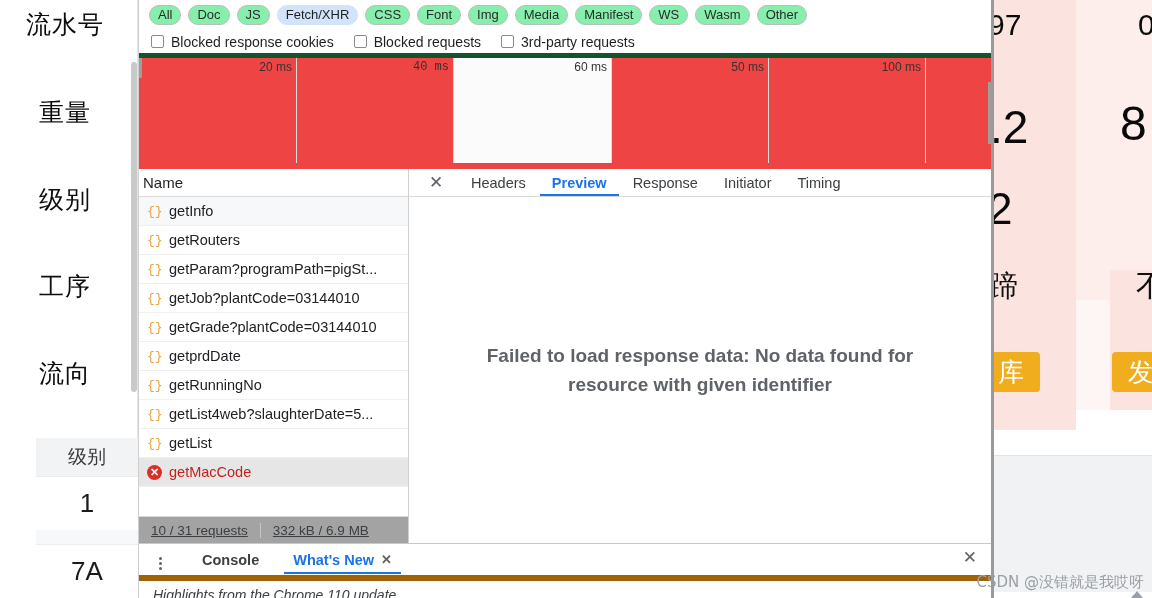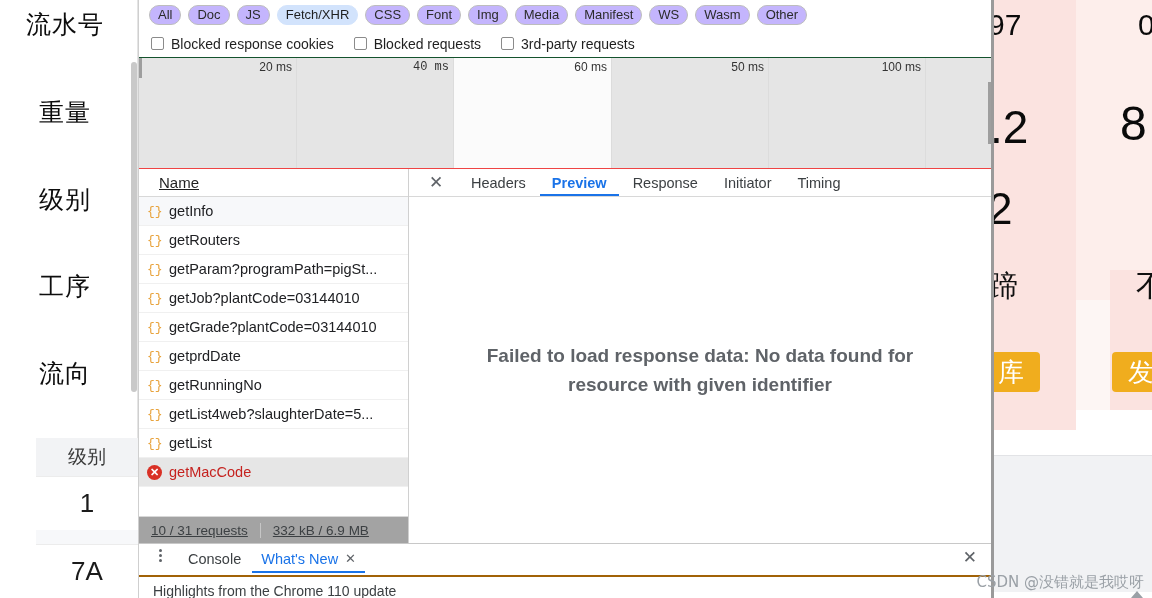--- a/index.html
+++ b/index.html
@@ -92,45 +92,45 @@
   }
 
   
   .filter-bar {
     height: 30px; display: flex; align-items: center; gap: 7px;
     padding: 0 10px; background: #ffffff; flex: none;
   }
   .chip {
     height: 20px; padding: 0 8px;
     border: 1px solid #bdbdbd; border-radius: 10px;
-    background: #c4b5fd; color: #2b2b2b;
+    background: #86efac; color: #2b2b2b;
     font-size: 13px; line-height: 18px;
     display: flex; align-items: center; justify-content: center;
     white-space: nowrap; cursor: default;
   }
   .chip.active {
     background: #d2e3fc; border-color: #d2e3fc; color: #1f1f1f;
   }
 
   
   .check-bar {
     height: 28px; display: flex; align-items: center; gap: 20px;
     padding: 0 12px; flex: none;
-    border-bottom: 1px solid #14532d;
+    border-bottom: 5px solid #14532d;
   }
   .chk-item { display: flex; align-items: center; gap: 7px; font-size: 14px; color: #1f1f1f; }
   .chk-box {
     width: 13px; height: 13px; border: 1px solid #8b8b8b;
     border-radius: 2px; background: #ffffff; flex: none;
   }
 
   
   .overview {
-    height: 111px; position: relative; background: #e5e5e5;
-    border-bottom: 1px solid #ef4444; flex: none; overflow: hidden;
+    height: 111px; position: relative; background: #ef4444;
+    border-bottom: 6px solid #ef4444; flex: none; overflow: hidden;
   }
   .ov-divider {
     position: absolute; top: 0; bottom: 0; width: 1px; background: #dcdcdc;
   }
   .ov-label {
     position: absolute; top: 2px; font-size: 12px; color: #333333;
     transform: translateX(-100%); padding-right: 4px; white-space: nowrap;
   }
   .ov-leftbar {
     position: absolute; left: 0; top: 0; width: 3px; height: 20px; background: #9e9e9e;
@@ -141,23 +141,23 @@
   .ov-tint { position: absolute; top: 0; bottom: 0; background: #fbfbfb; }
 
   
   .split { flex: 1 1 auto; display: flex; min-height: 0; }
 
   .req-pane {
     width: 270px; flex: none; display: flex; flex-direction: column;
     border-right: 1px solid #d0d0d0; background: #ffffff; min-height: 0;
   }
   .req-head {
-    height: 28px; display: flex; align-items: center; padding-left: 20px;
+    height: 28px; display: flex; align-items: center; padding-left: 4px;
     font-size: 15px; color: #1f1f1f;
-    border-bottom: 1px solid #d8d8d8; background: #ffffff; flex: none; text-decoration: underline;
+    border-bottom: 1px solid #d8d8d8; background: #ffffff; flex: none;
   }
   .req-list { flex: 1 1 auto; overflow: hidden; }
   .req-row {
     height: 29px; display: flex; align-items: center; gap: 7px;
     padding-left: 8px; font-size: 14.5px; color: #202124;
     border-bottom: 1px solid #f0f0f0; white-space: nowrap; overflow: hidden;
   }
   .req-row.alt { background: #f7f8fa; }
   .req-row.error { background: #e6e6e6; color: #c5221f; }
   .ic-json {
@@ -201,39 +201,39 @@
   .det-msg {
     font-size: 19px; font-weight: bold; color: #5f6368; line-height: 1.55;
     max-width: 470px;
   }
 
   
   .drawer {
     height: 55px; flex: none; border-top: 1px solid #c8c8c8; background: #ffffff;
     position: relative;
   }
-  .drawer-tabs { height: 30px; display: flex; align-items: flex-start; padding-left: 10px; gap: 2px; }
+  .drawer-tabs { height: 30px; display: flex; align-items: flex-end; padding-left: 10px; gap: 16px; font-weight: bold; }
   .kebab {
     width: 22px; height: 22px; display: flex; flex-direction: column;
     align-items: center; justify-content: center; gap: 2px; margin-right: 6px;
   }
   .kebab i { width: 3px; height: 3px; background: #5f6368; border-radius: 50%; display: block; }
   .dw-tab {
     height: 29px; padding: 0 9px; display: flex; align-items: center; gap: 7px;
     font-size: 14.5px; color: #3c4043; white-space: nowrap;
   }
   .dw-tab.sel { color: #1a73e8; box-shadow: inset 0 -2px 0 0 #1a73e8; }
   .dw-x { font-size: 13px; color: #5f6368; }
   .drawer-close {
     position: absolute; right: 14px; top: 3px;
     font-size: 17px; color: #5f6368;
   }
   .drawer-body {
     position: absolute; left: 0; right: 0; top: 31px; bottom: 0;
-    border-top: 2px solid #a16207; background: #ffffff;
+    border-top: 6px solid #a16207; background: #ffffff; font-style: italic;
   }
   .drawer-text {
     position: absolute; left: 14px; top: 6px;
     font-size: 14px; color: #3c4043; white-space: nowrap;
   }
 
   
   .watermark {
     position: absolute; right: 8px; bottom: 6px;
     font-size: 15px; color: #9aa0a6;

